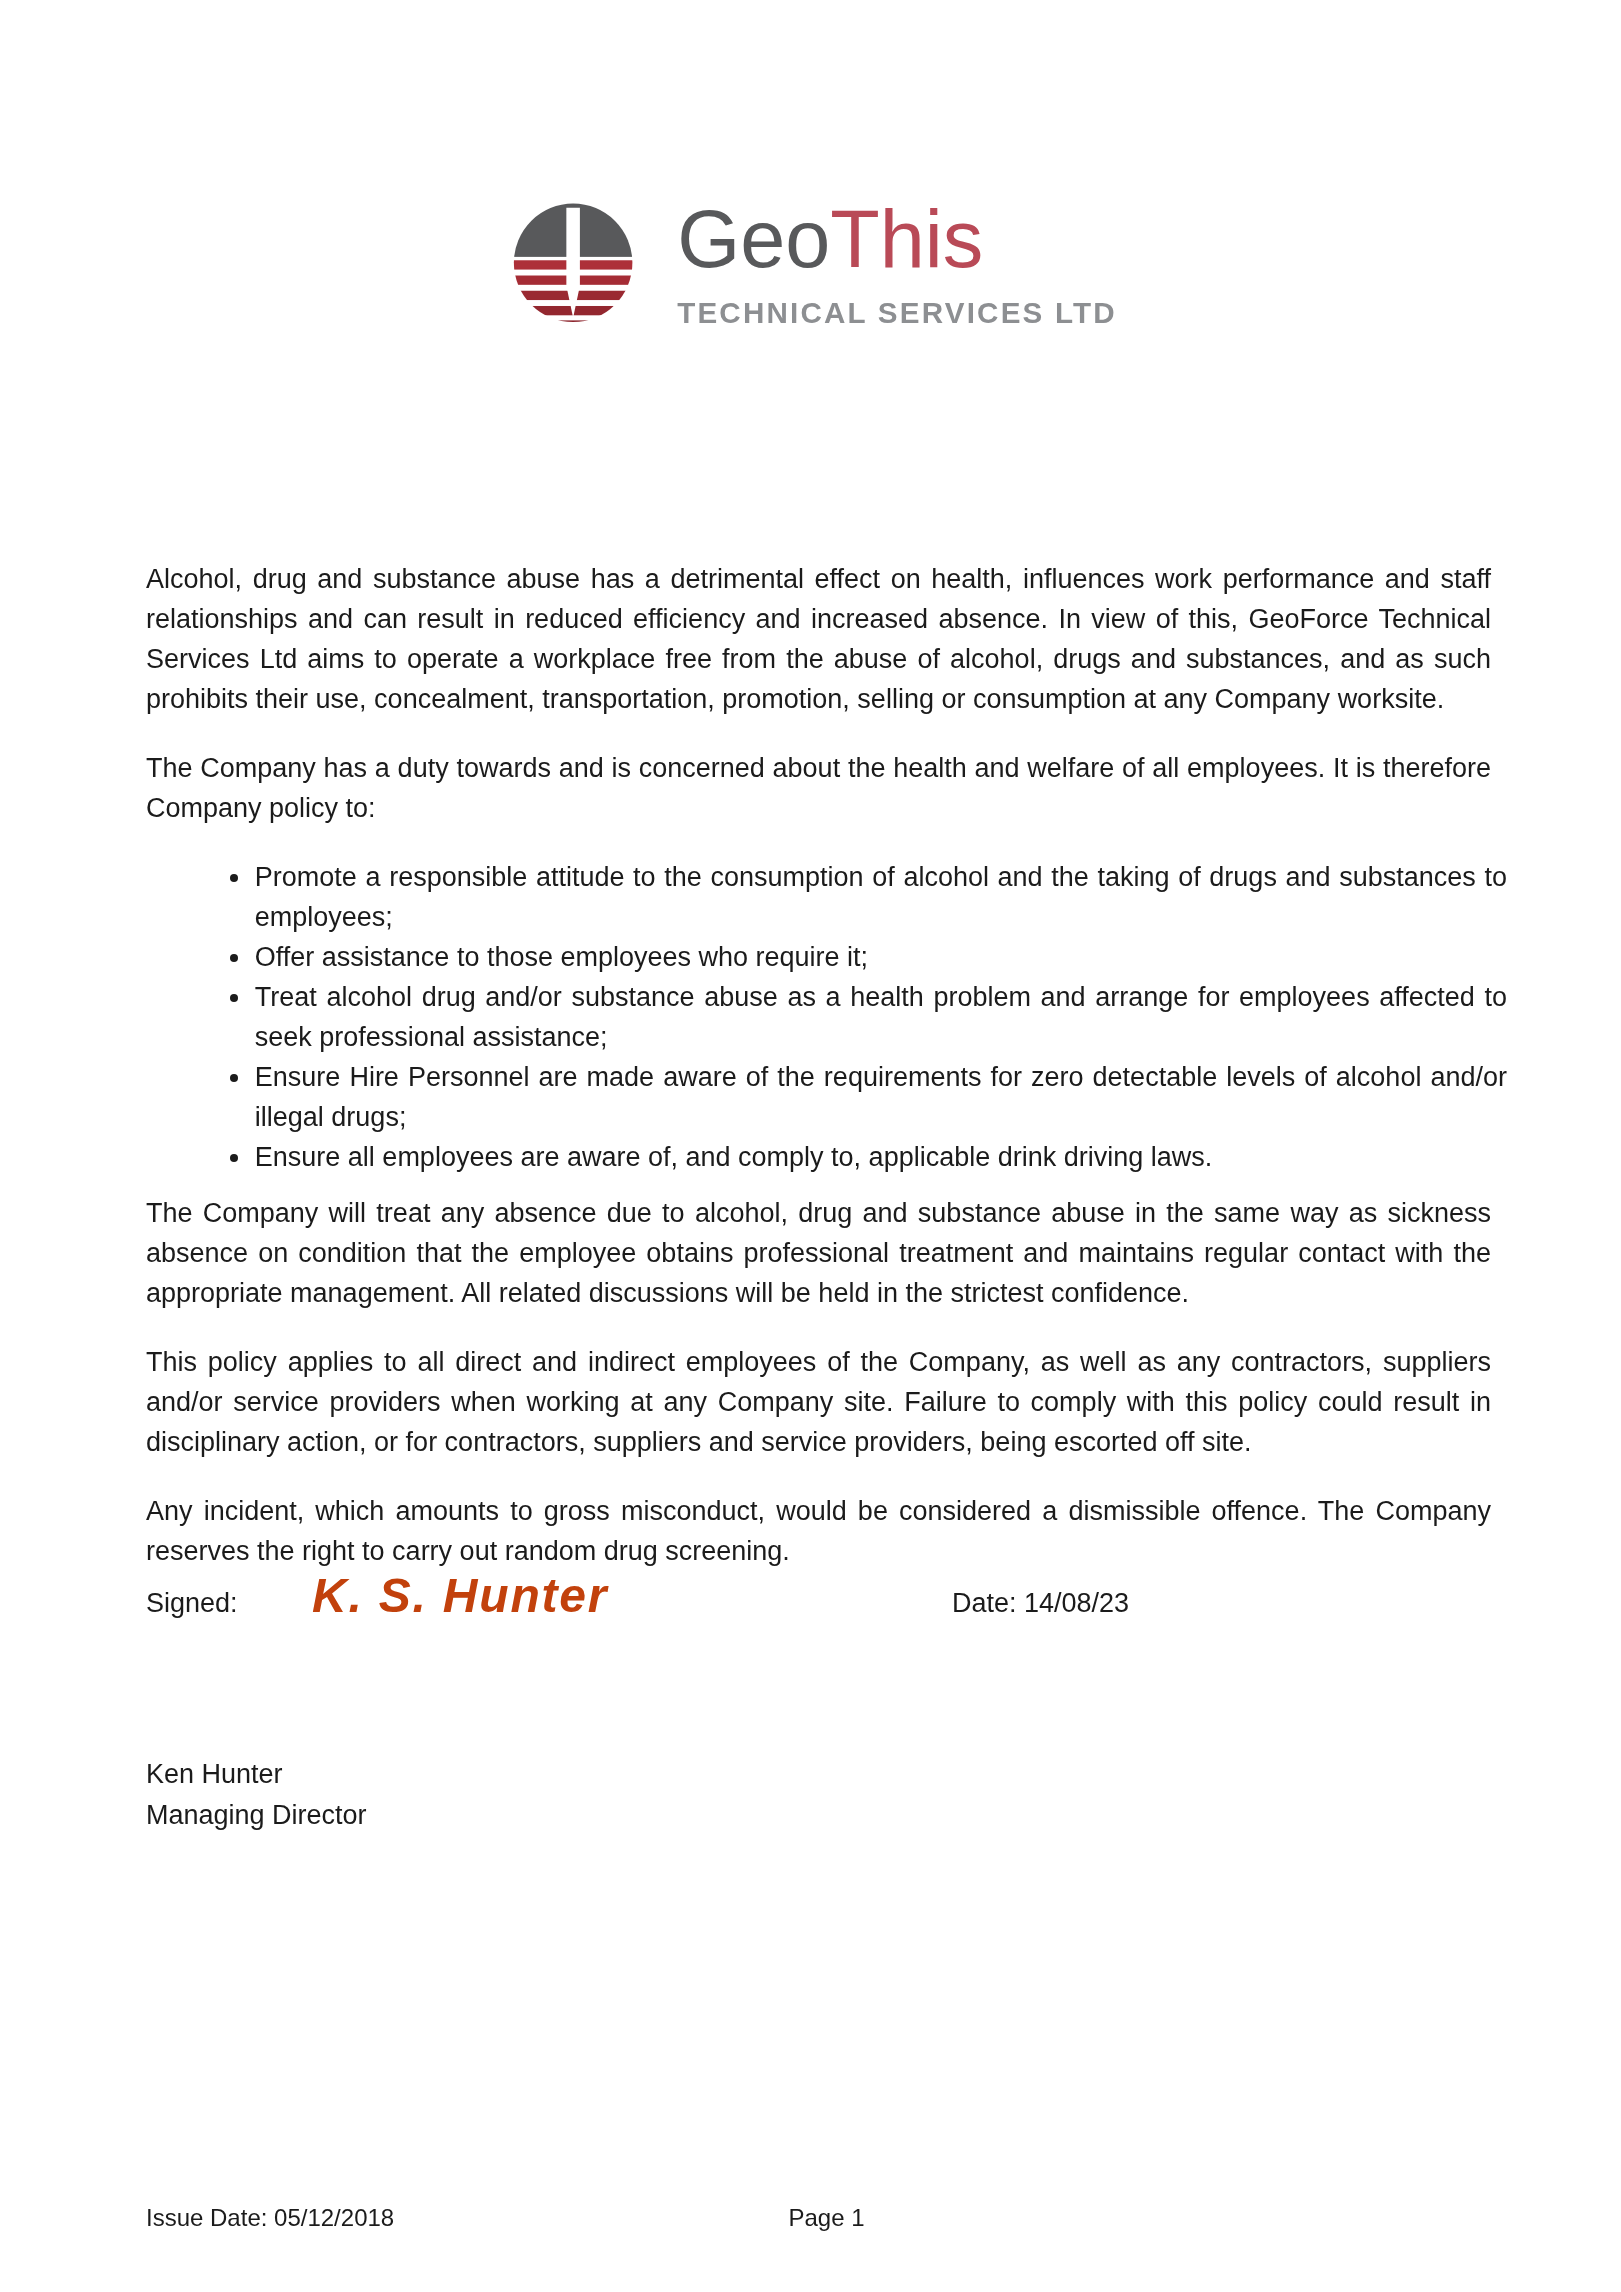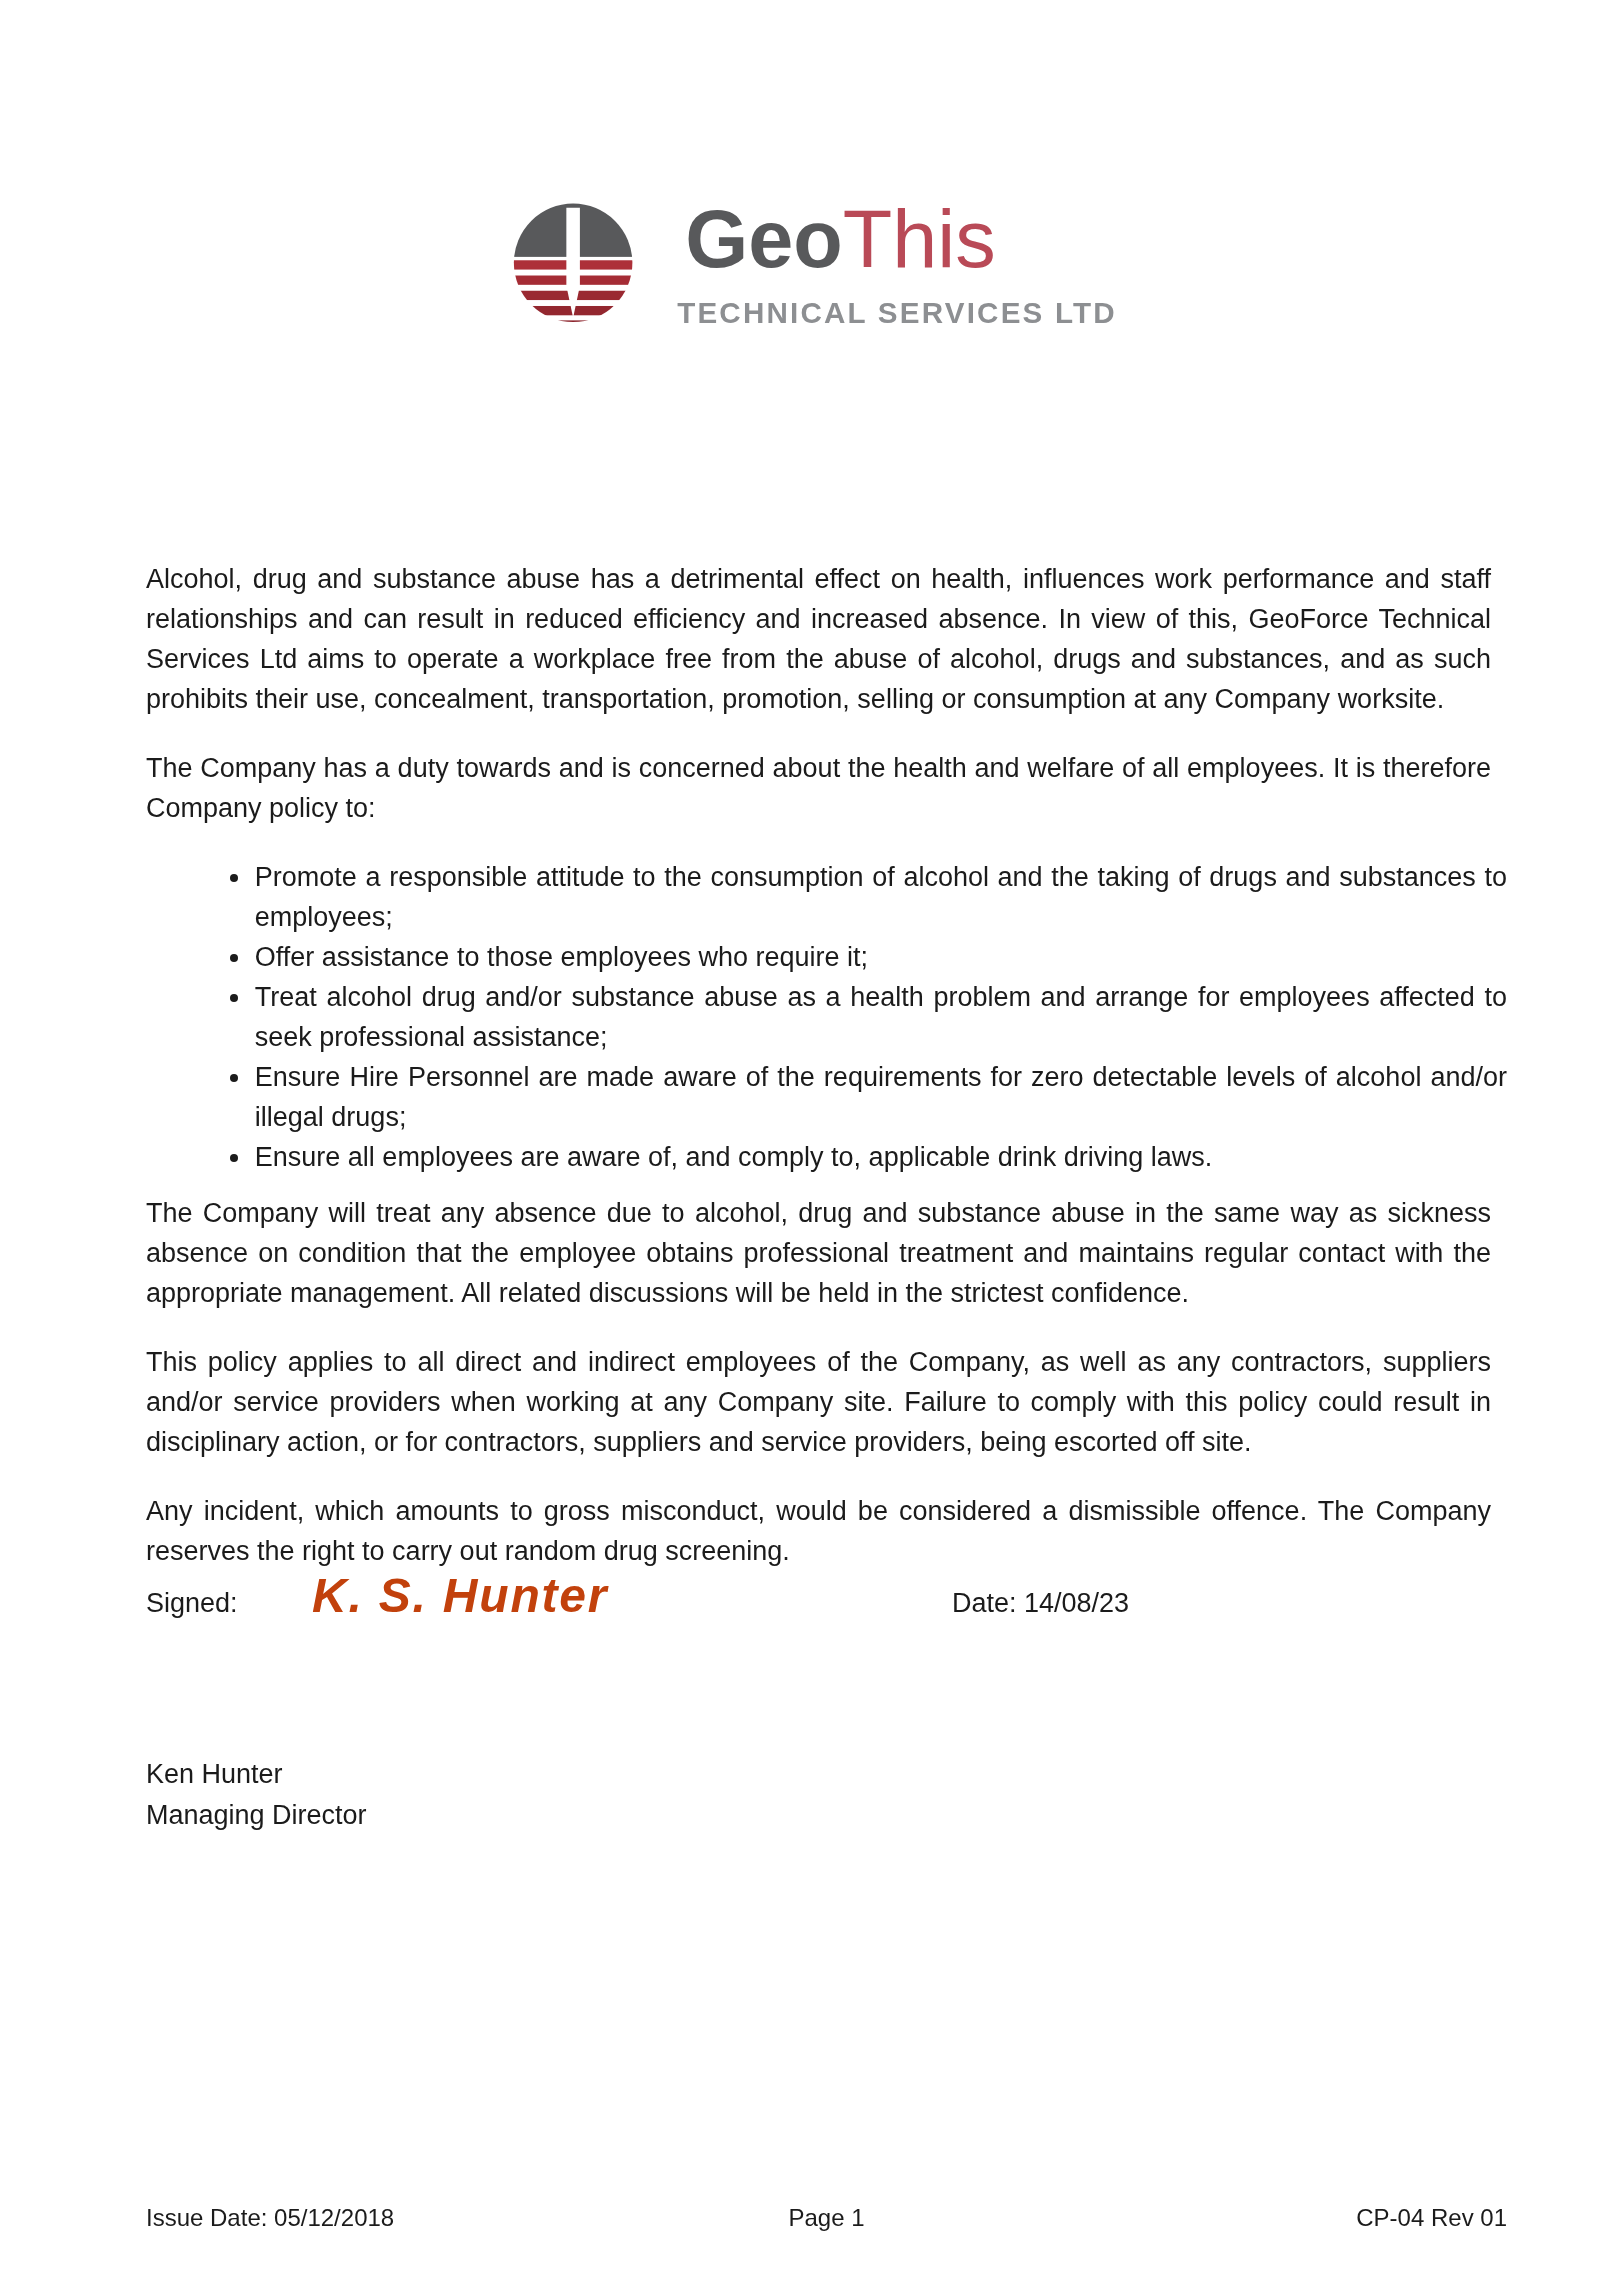--- a/index.html
+++ b/index.html
@@ -11,21 +11,21 @@
     color:#1b1b1b;
     overflow:hidden;
   }
   
   .logo{
     position:absolute;top:199px;left:50%;transform:translateX(-50%);
     display:flex;align-items:center;gap:36px;
   }
   .logo-mark{width:136px;height:127px;flex:0 0 auto;}
   .brand{font-size:81px;line-height:1;white-space:nowrap;letter-spacing:0;}
-  .brand-geo{color:#58595b;font-weight:bold;margin-left:8px;}
+  .brand-geo{color:#58595b;font-weight:normal;}
   .brand-force{color:#b94a57;font-weight:400;}
   .brand-sub{
     margin-top:16px;font-size:29.6px;font-weight:bold;color:#8d8f92;
     letter-spacing:2.2px;white-space:nowrap;
   }
   
   .title{
     position:absolute;top:441px;left:0;right:0;margin:0;
     text-align:center;font-size:54px;font-weight:400;color:#121212;
     line-height:1.2;
@@ -116,17 +116,16 @@
     <span class="sig-date">Date: 14/08/23</span>
   </div>
   <div class="sig-name">
     <div>Ken Hunter</div>
     <div>Managing Director</div>
   </div>
 
   <footer class="footer">
     <span class="f-left">Issue Date: 05/12/2018</span>
     <span class="f-center">Page 1</span>
-    <span class="f-right">CP-04 Rev 01</span>
   </footer>
 
 </div>
 
 
 </body></html>

